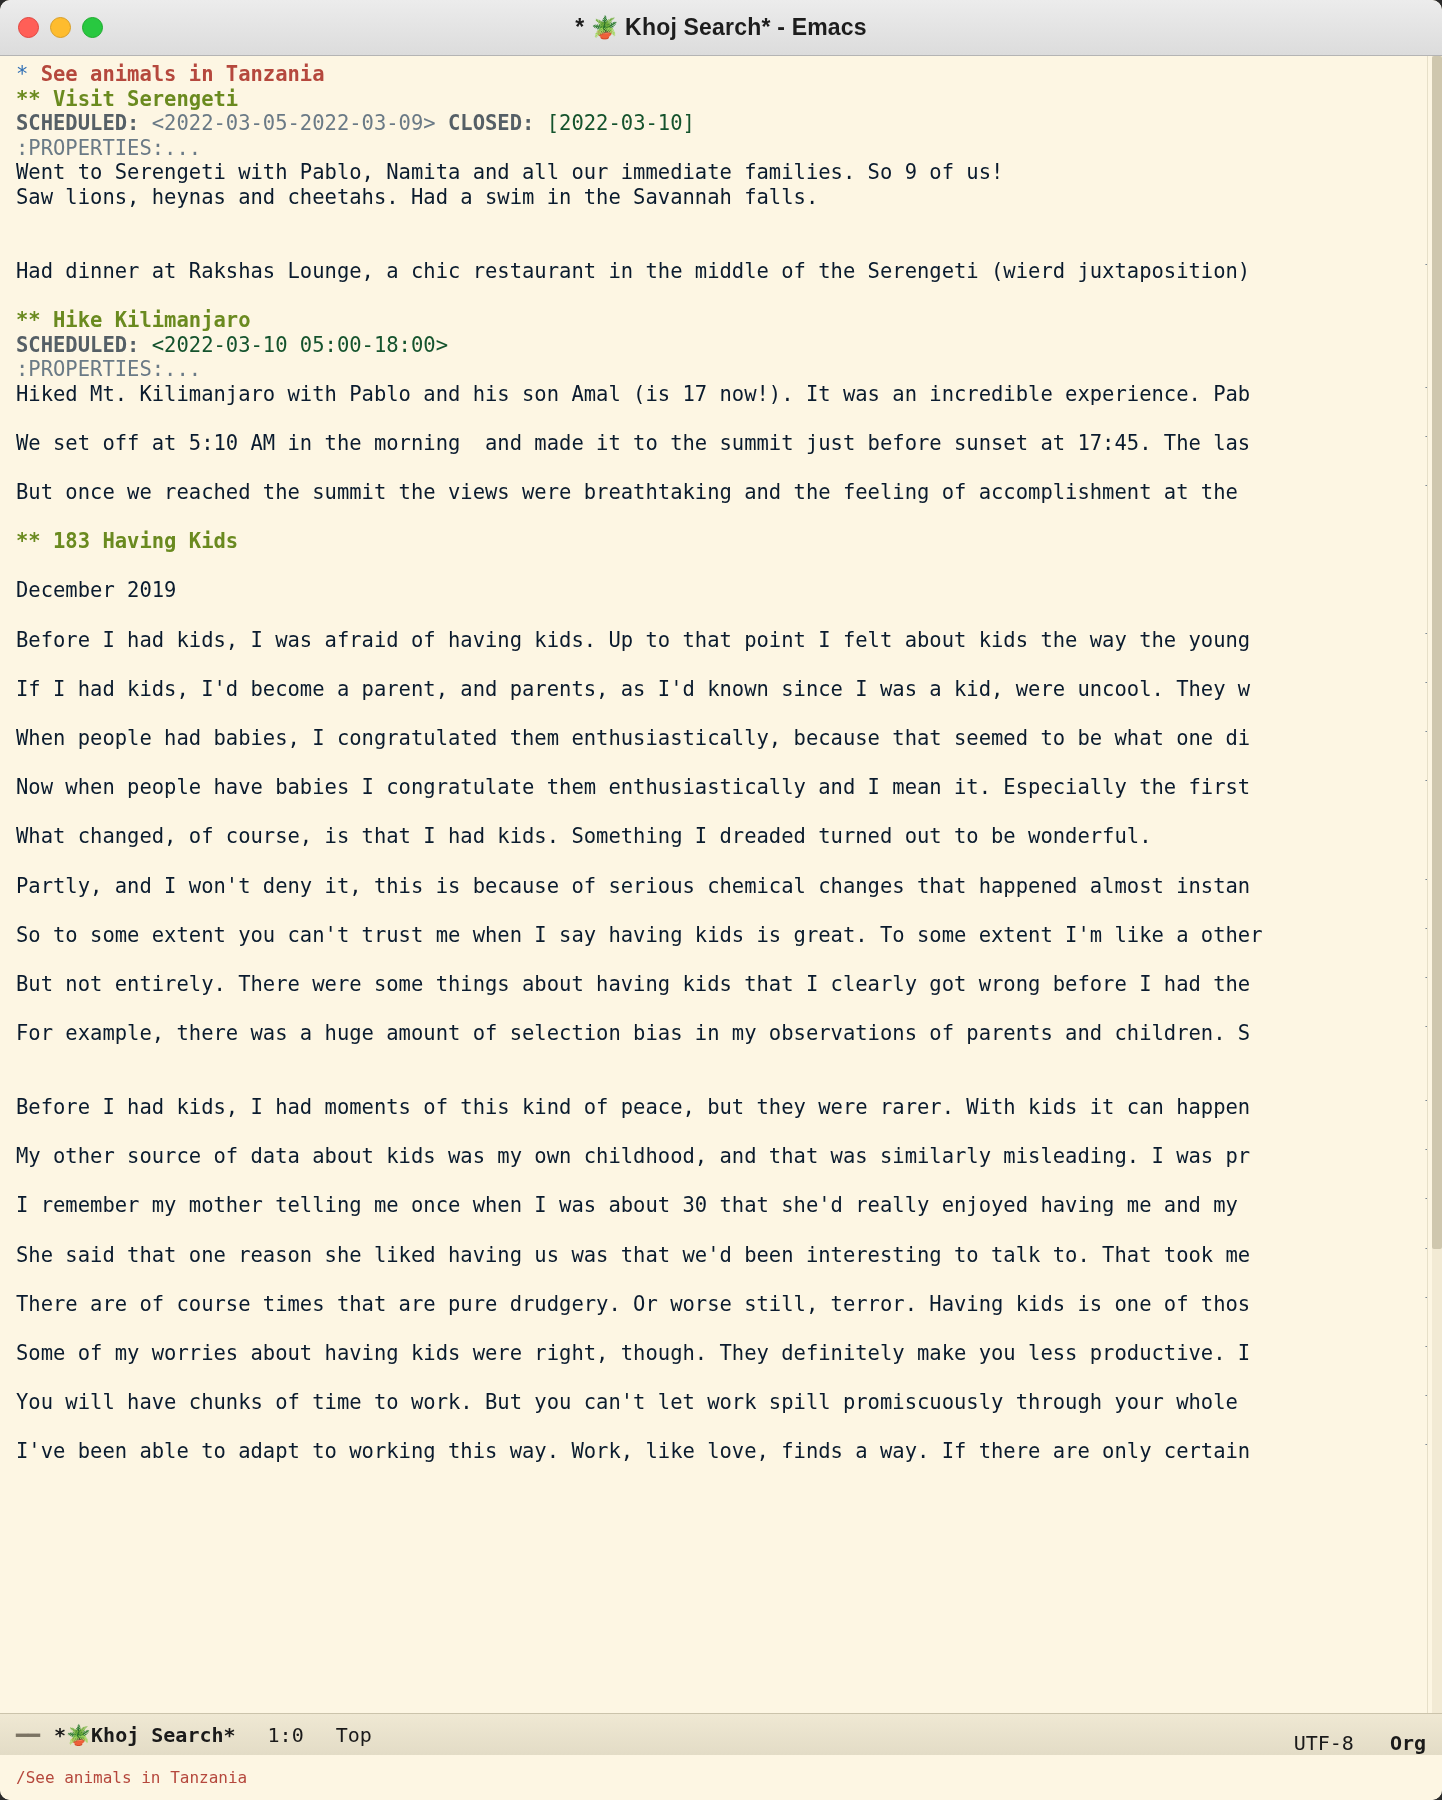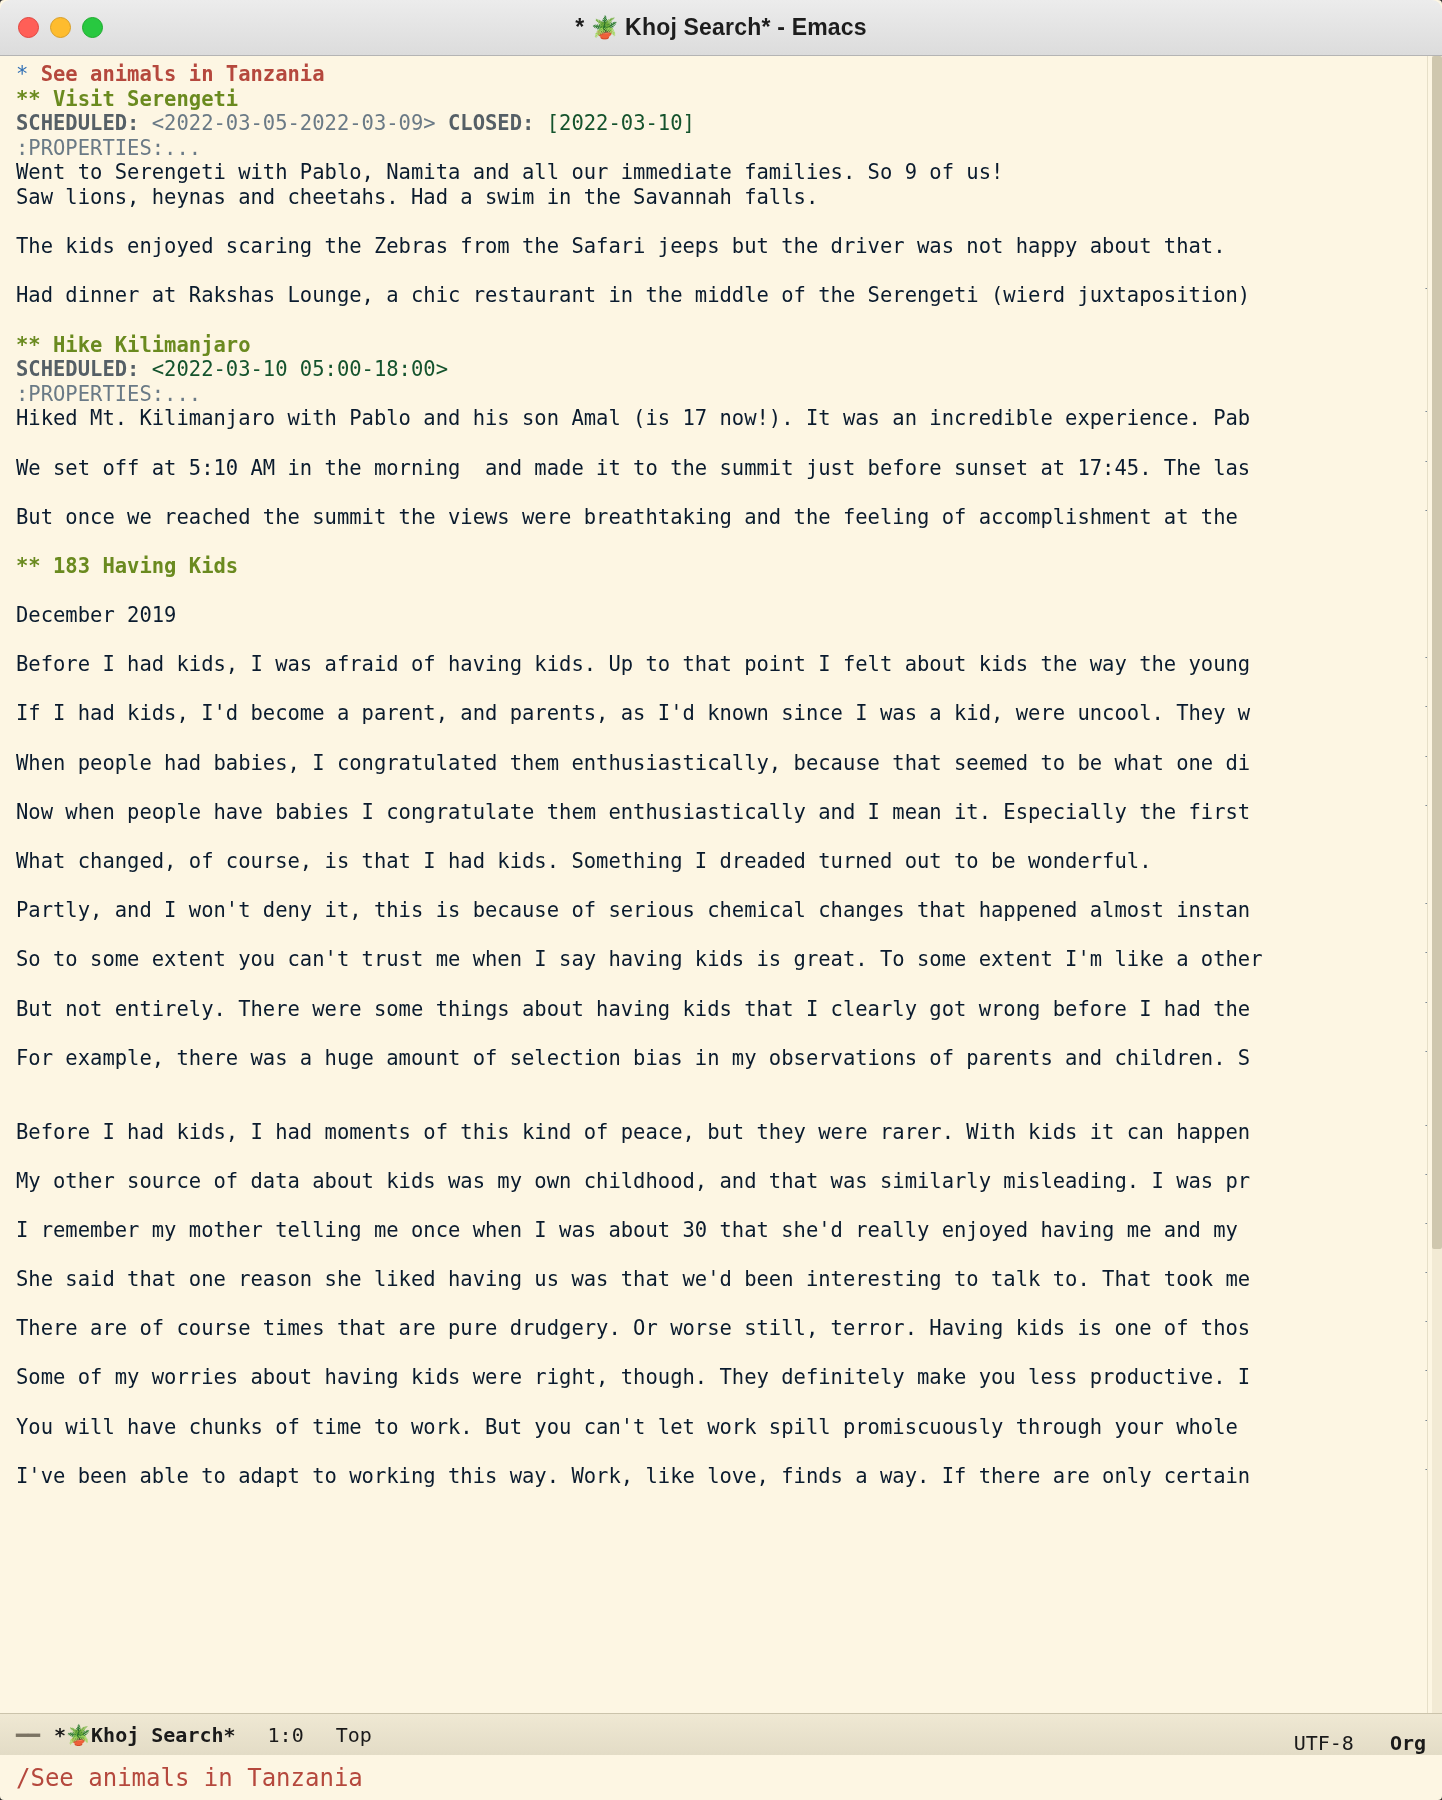--- a/index.html
+++ b/index.html
@@ -13,21 +13,21 @@
     font-family: "DejaVu Sans Mono", monospace;
     overflow: hidden;
   }
   .window {
     width: 1442px;
     height: 1800px;
     background: #fdf6e3;
     display: flex;
     flex-direction: column;
     box-sizing: border-box;
-    border-radius: 4px;
+    border-radius: 10px;
     overflow: hidden;
   }
   
   .titlebar {
     height: 55px;
     min-height: 55px;
     background: linear-gradient(to bottom, #ececec, #dcdcdc);
     border-bottom: 1px solid #b4b4b4;
     display: flex;
     align-items: center;
@@ -143,21 +143,21 @@
   
   .minibuffer {
     height: 45px;
     min-height: 45px;
     background: #fdf6e3;
     display: flex;
     align-items: center;
     padding: 0 16px;
     box-sizing: border-box;
     font-family: "DejaVu Sans Mono", monospace;
-    font-size: 24px;
+    font-size: 16px;
     color: #b5483d;
     border-bottom-left-radius: 10px;
     border-bottom-right-radius: 10px;
   }
 </style>
 </head>
 <body>
 
 <div class="window">
 
@@ -174,21 +174,20 @@
 
   <div class="buffer">
     <div id="lines">
         <div class="line"><span class="stars-blue">*</span><span class="h1"> See animals in Tanzania</span></div>
         <div class="line"><span class="h2">**</span><span class="h2"> Visit Serengeti</span></div>
         <div class="line"><span class="kw">SCHEDULED:</span><span class="ts"> &lt;2022‑03‑05‑2022‑03‑09&gt; </span><span class="kw">CLOSED:</span><span class="ts-link"> [2022‑03‑10]</span></div>
         <div class="line"><span class="props">:PROPERTIES:...</span></div>
         <div class="line"><span>Went to Serengeti with Pablo, Namita and all our immediate families. So 9 of us!</span></div>
         <div class="line"><span>Saw lions, heynas and cheetahs. Had a swim in the Savannah falls.</span></div>
         <div class="line"><span></span></div>
-        <div class="line"><span>The kids enjoyed scaring the Zebras from the Safari jeeps but the driver was not happy about that.</span></div>
         <div class="line"><span></span></div>
         <div class="line"><span>Had dinner at Rakshas Lounge, a chic restaurant in the middle of the Serengeti (wierd juxtaposition)</span><span class="wrapmark">⤵</span></div>
         <div class="line"><span></span></div>
         <div class="line"><span class="h2">**</span><span class="h2"> Hike Kilimanjaro</span></div>
         <div class="line"><span class="kw">SCHEDULED:</span><span class="ts-link"> &lt;2022‑03‑10 05:00‑18:00&gt;</span></div>
         <div class="line"><span class="props">:PROPERTIES:...</span></div>
         <div class="line"><span>Hiked Mt. Kilimanjaro with Pablo and his son Amal (is 17 now!). It was an incredible experience. Pab</span><span class="wrapmark">⤵</span></div>
         <div class="line"><span></span></div>
         <div class="line"><span>We set off at 5:10 AM in the morning  and made it to the summit just before sunset at 17:45. The las</span><span class="wrapmark">⤵</span></div>
         <div class="line"><span></span></div>

